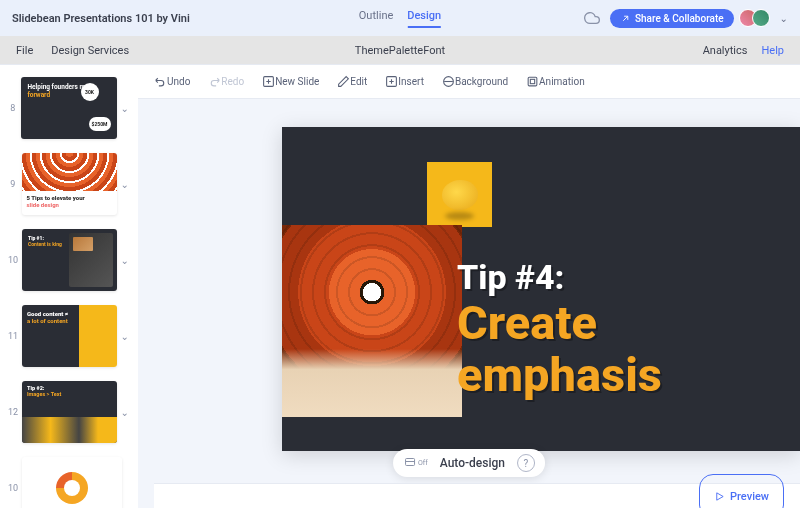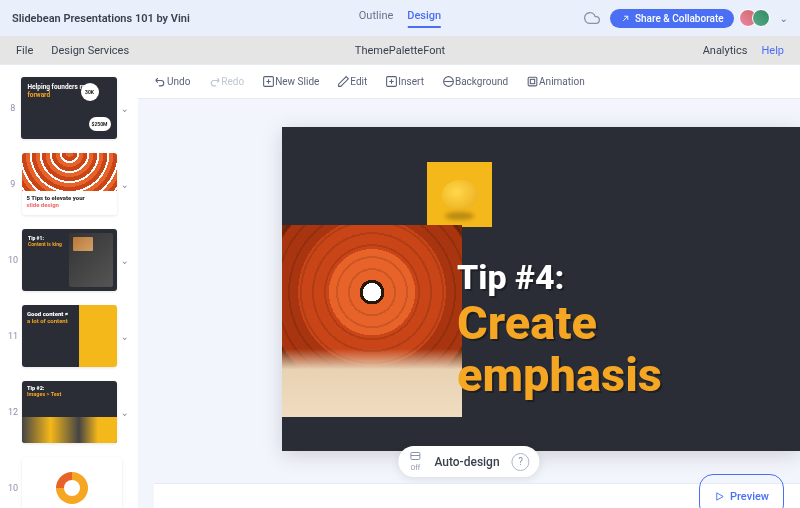--- a/index.html
+++ b/index.html
@@ -65,21 +65,21 @@
 .lemon-box{position:absolute;top:35px;left:145px;width:65px;height:65px;background:#f5b81a;display:flex;align-items:center;justify-content:center}
 .lemon{width:36px;height:30px;background:radial-gradient(ellipse at 40% 40%,#ffd84a,#e8a818);border-radius:50% 48% 50% 48%;position:relative}
 .lemon::after{content:"";position:absolute;bottom:-10px;left:10%;right:10%;height:8px;background:rgba(0,0,0,0.25);border-radius:50%;filter:blur(2px)}
 .tunnel{position:absolute;top:98px;left:0;width:180px;height:192px;background:radial-gradient(circle at 50% 35%,#fff 0 6%,#2a1a0a 6% 8%,#e8632a 8% 28%,#c94518 28% 48%,#a83510 18% 68%,#7a2808 68% 100%);overflow:hidden}
 .tunnel::before{content:"";position:absolute;inset:0;background:repeating-radial-gradient(circle at 50% 35%,transparent 0 10px,rgba(0,0,0,0.12) 10px 12px)}
 .tunnel::after{content:"";position:absolute;bottom:0;left:0;right:0;height:68px;background:linear-gradient(180deg,rgba(232,210,180,0) 0%,#e8d2b4 30%,#f0dcc0 100%)}
 .slide-text{position:absolute;top:130px;left:175px;color:#fff}
 .tip-num{font-size:34px;font-weight:800;color:#fff;text-shadow:2px 2px 0 rgba(0,0,0,0.3)}
 .emphasis{font-size:47px;font-weight:800;color:#f5a623;line-height:1.1;text-shadow:2px 2px 0 rgba(0,0,0,0.3)}
 .auto-design-bar{position:absolute;bottom:42px;left:50%;transform:translateX(-50%);display:flex;align-items:center;background:#fff;border-radius:20px;padding:5px 10px;gap:12px;box-shadow:0 2px 10px rgba(0,0,0,0.1)}
-.ad-toggle{display:flex;flex-direction:column;align-items:center;font-size:7px;color:#8a92a8;gap:1px}
+.ad-toggle{display:flex;flex-direction:row;align-items:center;font-size:7px;color:#8a92a8;gap:1px}
 .ad-label{font-size:12px;color:#3a3f4d;font-weight:500}
 .help-circle{width:18px;height:18px;border:1.5px solid #b0b6c8;border-radius:50%;display:flex;align-items:center;justify-content:center;color:#8a92a8;font-size:10px}
 .bottom-bar{position:absolute;bottom:0;left:16px;right:0;height:36px;background:#fff;border-top:1px solid #e6eaf2;display:flex;align-items:flex-end;padding:0 16px}
 .notes-btn{color:#5a6278;font-size:11px;display:flex;align-items:center;gap:4px}
 .preview-btn{margin-left:auto;border:1px solid #4a6ff5;color:#4a6ff5;border-radius:14px;padding:15px 14px;font-size:11px;display:flex;align-items:center;gap:5px;font-weight:500}
 svg{display:block}
 </style>
 </head>
 <body>
 

